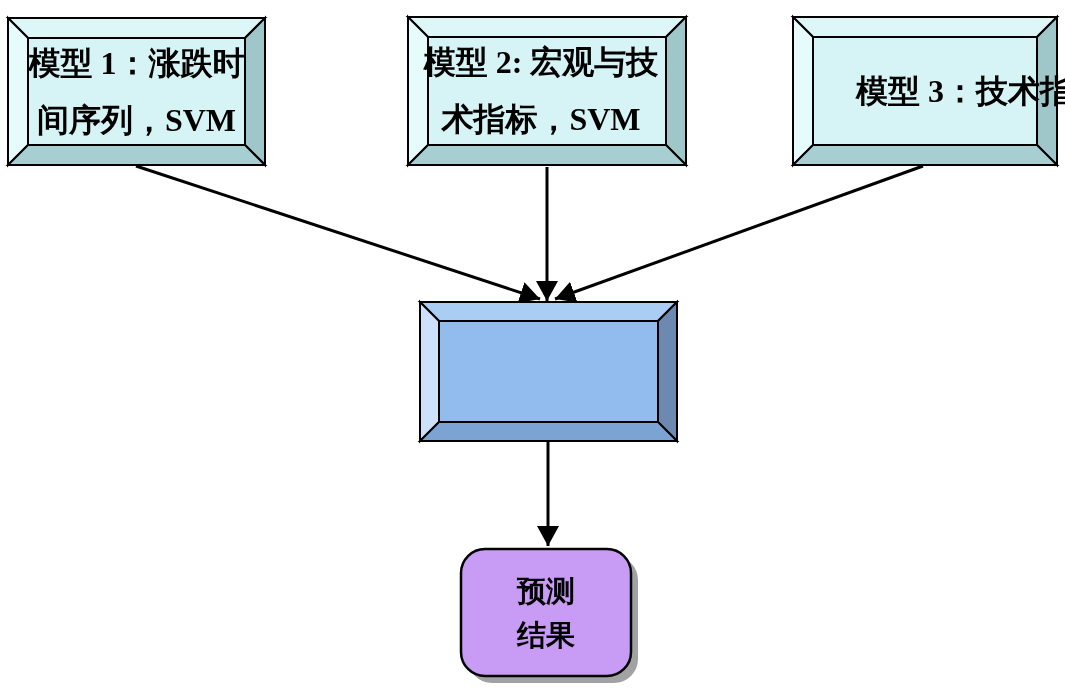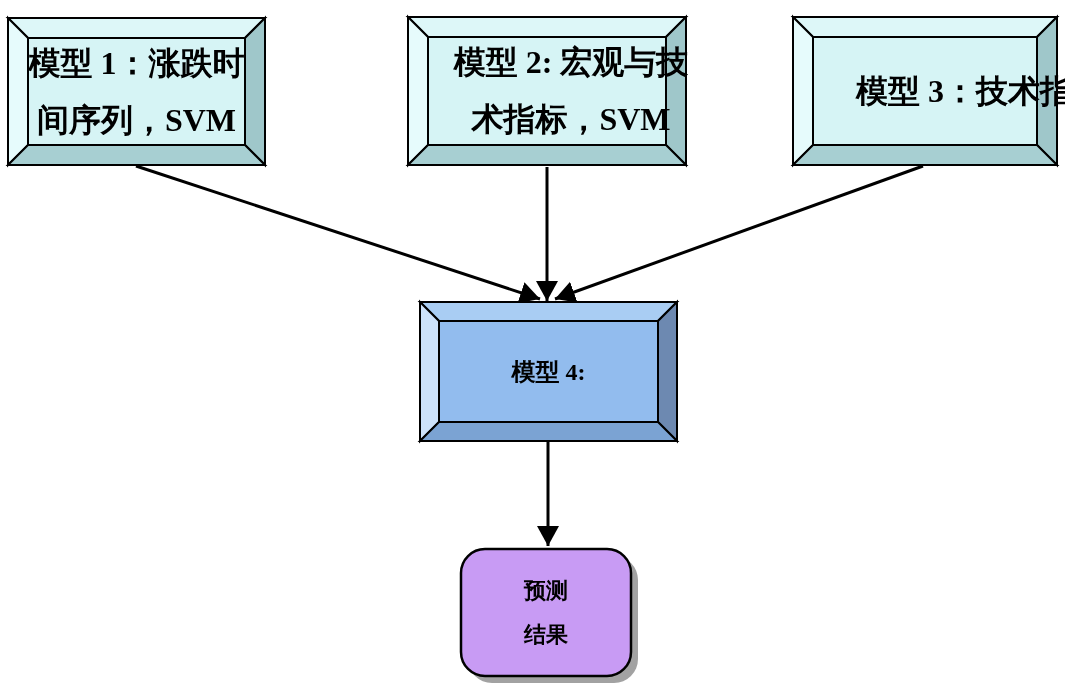--- a/index.html
+++ b/index.html
@@ -48,21 +48,21 @@
     flex-direction: column;
     align-items: center;
     justify-content: center;
     text-align: center;
     font-weight: bold;
     color: #000000;
   }
   .label .ln { display: block; white-space: nowrap; }
   .label-top    { font-size: 32px; line-height: 57px; }
   .label-mid    { font-size: 24px; line-height: 50px; }
-  .label-result { font-size: 22px; line-height: 44px; }
+  .label-result { font-size: 29px; line-height: 44px; }
 </style>
 </head>
 <body>
 
 <div id="canvas">
 
   <svg id="diagram-svg" viewBox="0 0 1065 693">
     <defs>
       <marker id="arrowhead" markerUnits="userSpaceOnUse" markerWidth="22" markerHeight="24" refX="20" refY="11" orient="auto">
         <path d="M0,0 L20,11 L0,22 z" fill="#000000"></path>
@@ -112,31 +112,30 @@
       <rect class="result-shadow" x="468" y="556" width="170" height="127" rx="24" ry="24" fill="#a2a2a2"></rect>
       <rect class="result-rect" x="461" y="549" width="170" height="127" rx="24" ry="24" fill="#c89bf4"></rect>
     </g>
   </svg>
 
   <div class="label label-top" style="left:28px; top:38px; width:217px; height:107px;">
     <span class="ln">模型 1：涨跌时</span>
     <span class="ln">间序列，SVM</span>
   </div>
 
-  <div class="label label-top" style="left:452px; top:37px; width:238px; height:108px;">
+  <div class="label label-top" style="left:422px; top:37px; width:238px; height:108px;">
     <span class="ln">模型 2: 宏观与技</span>
     <span class="ln">术指标，SVM</span>
   </div>
 
   <div class="label label-top" style="left:813px; top:37px; width:224px; height:108px;margin-left:39px;">
     <span class="ln">模型 3：技术指</span>
   </div>
 
   <div class="label label-mid" style="left:439px; top:321px; width:219px; height:101px;">
-    <span class="ln">模型 4:</span>
   </div>
 
   <div class="label label-result" style="left:461px; top:549px; width:170px; height:127px;">
     <span class="ln">预测</span>
     <span class="ln">结果</span>
   </div>
 
 </div>
 
 </body></html>

